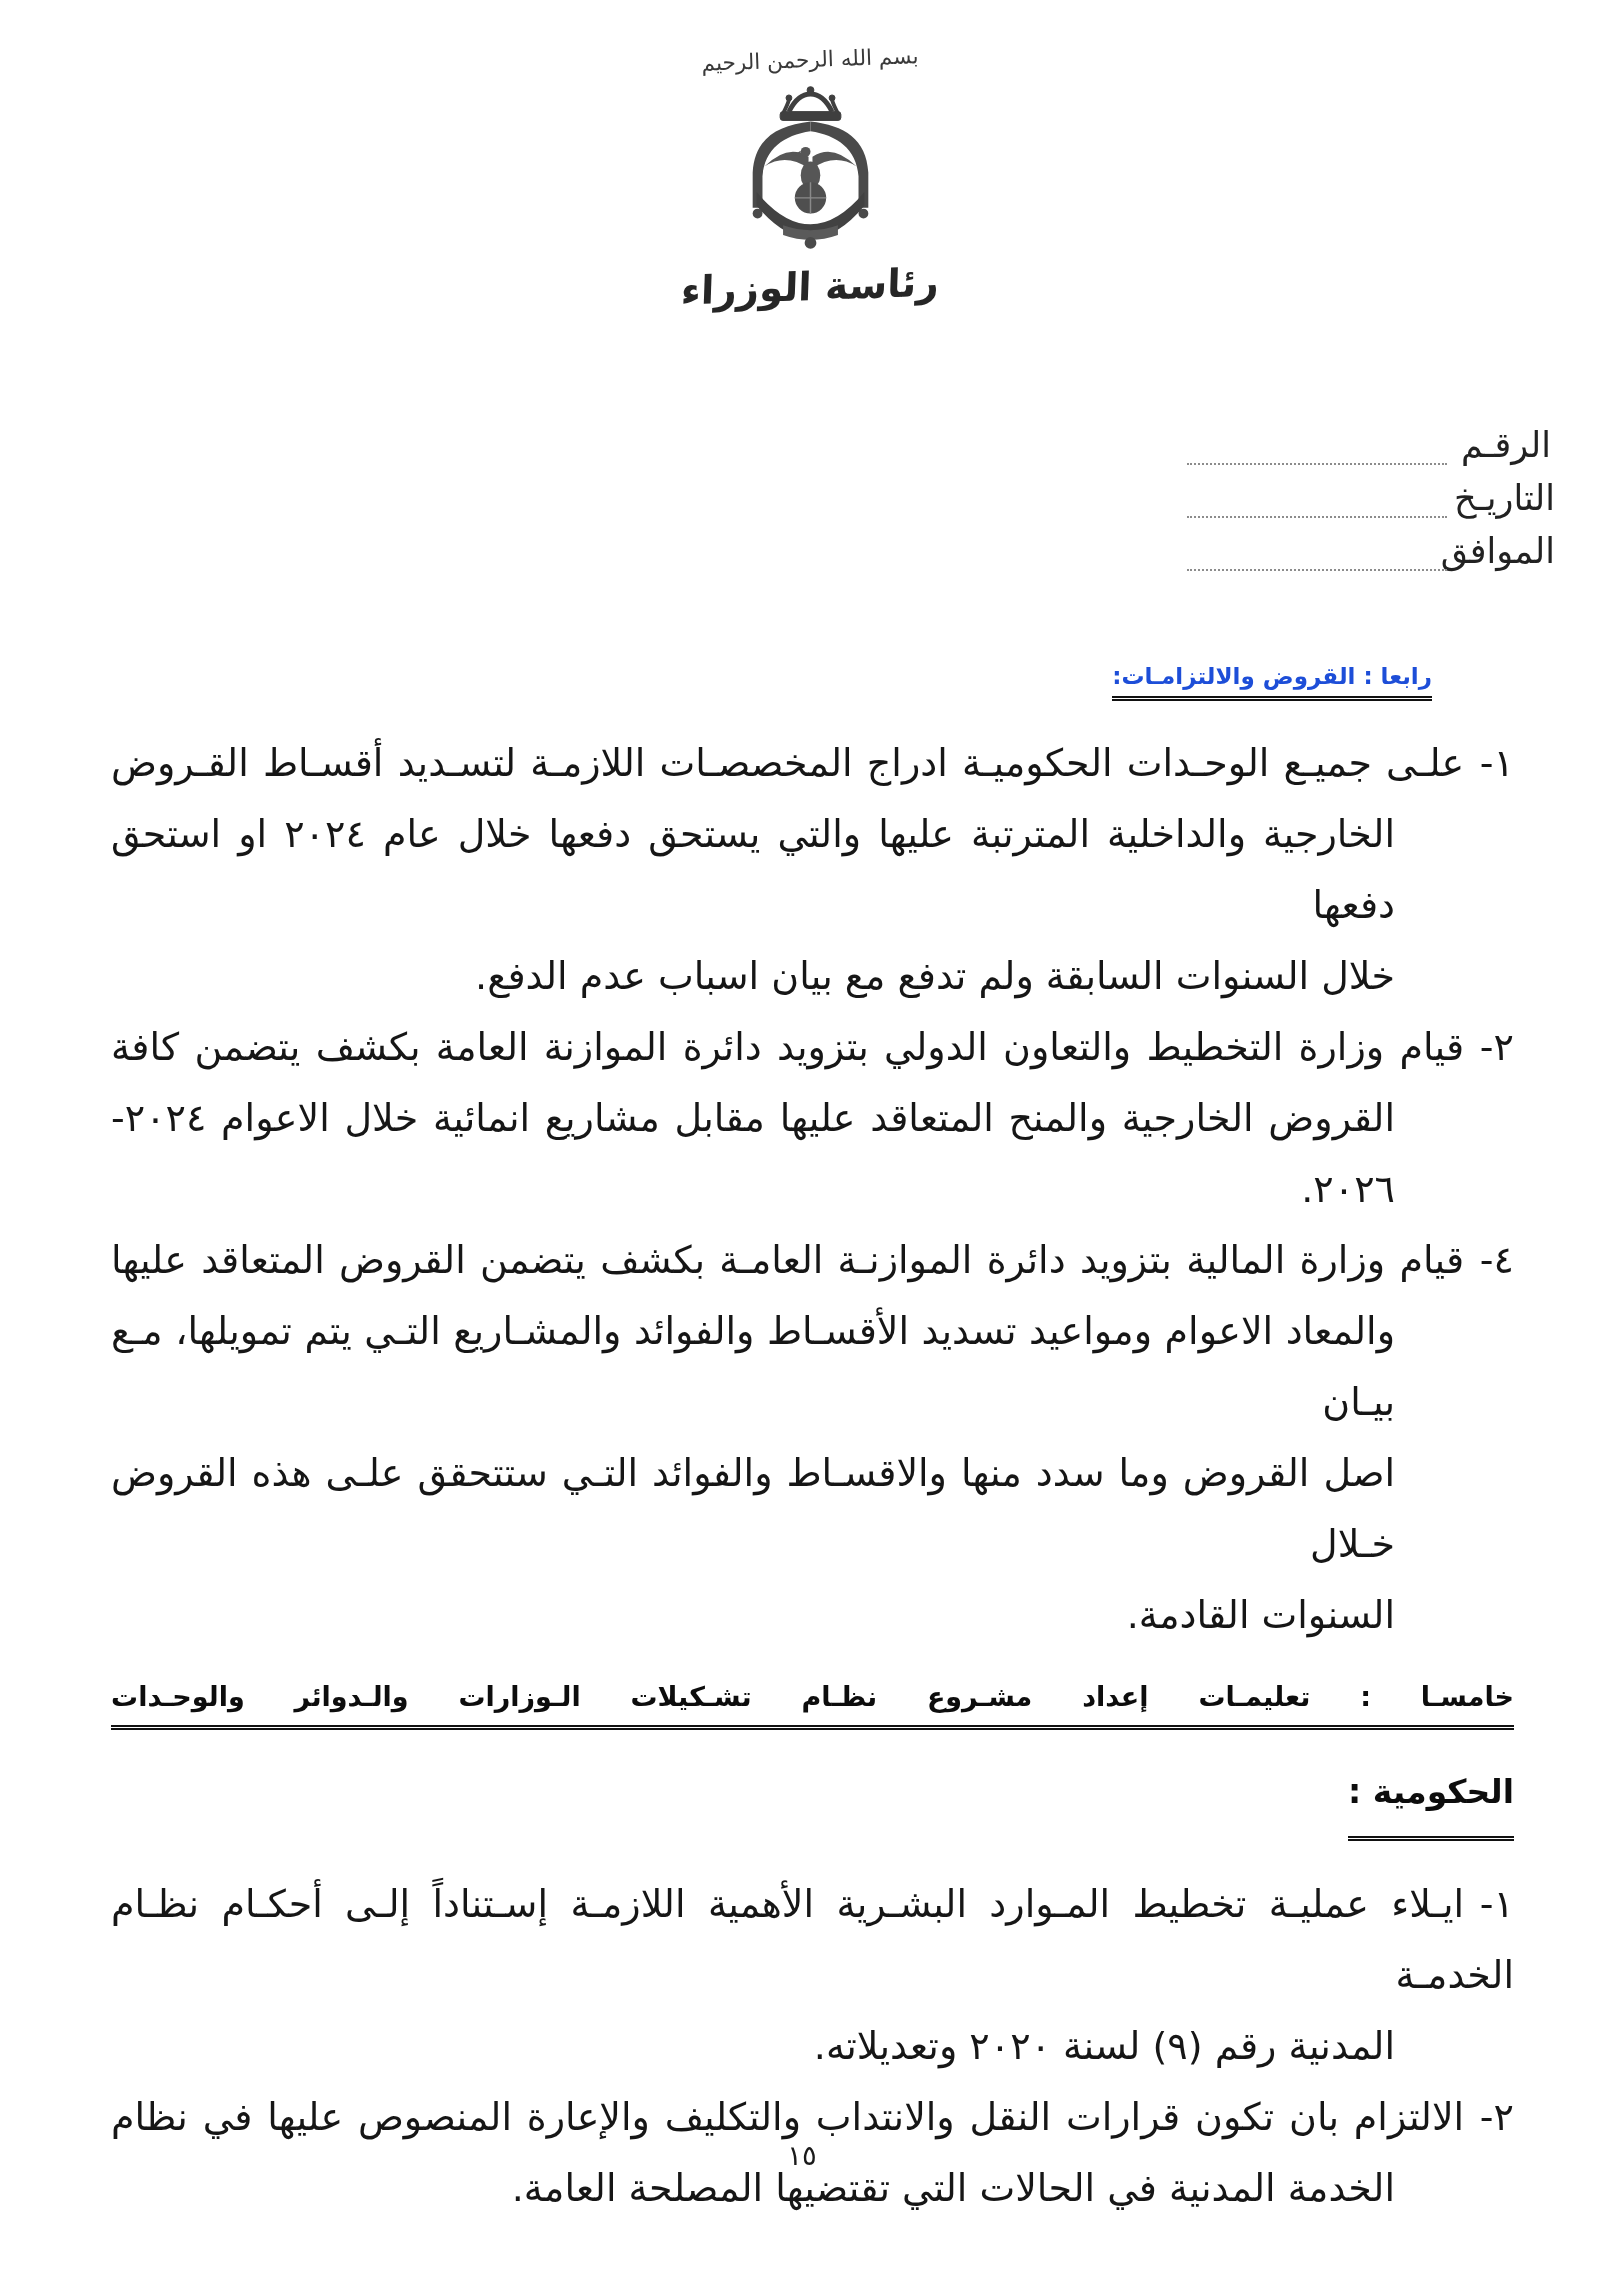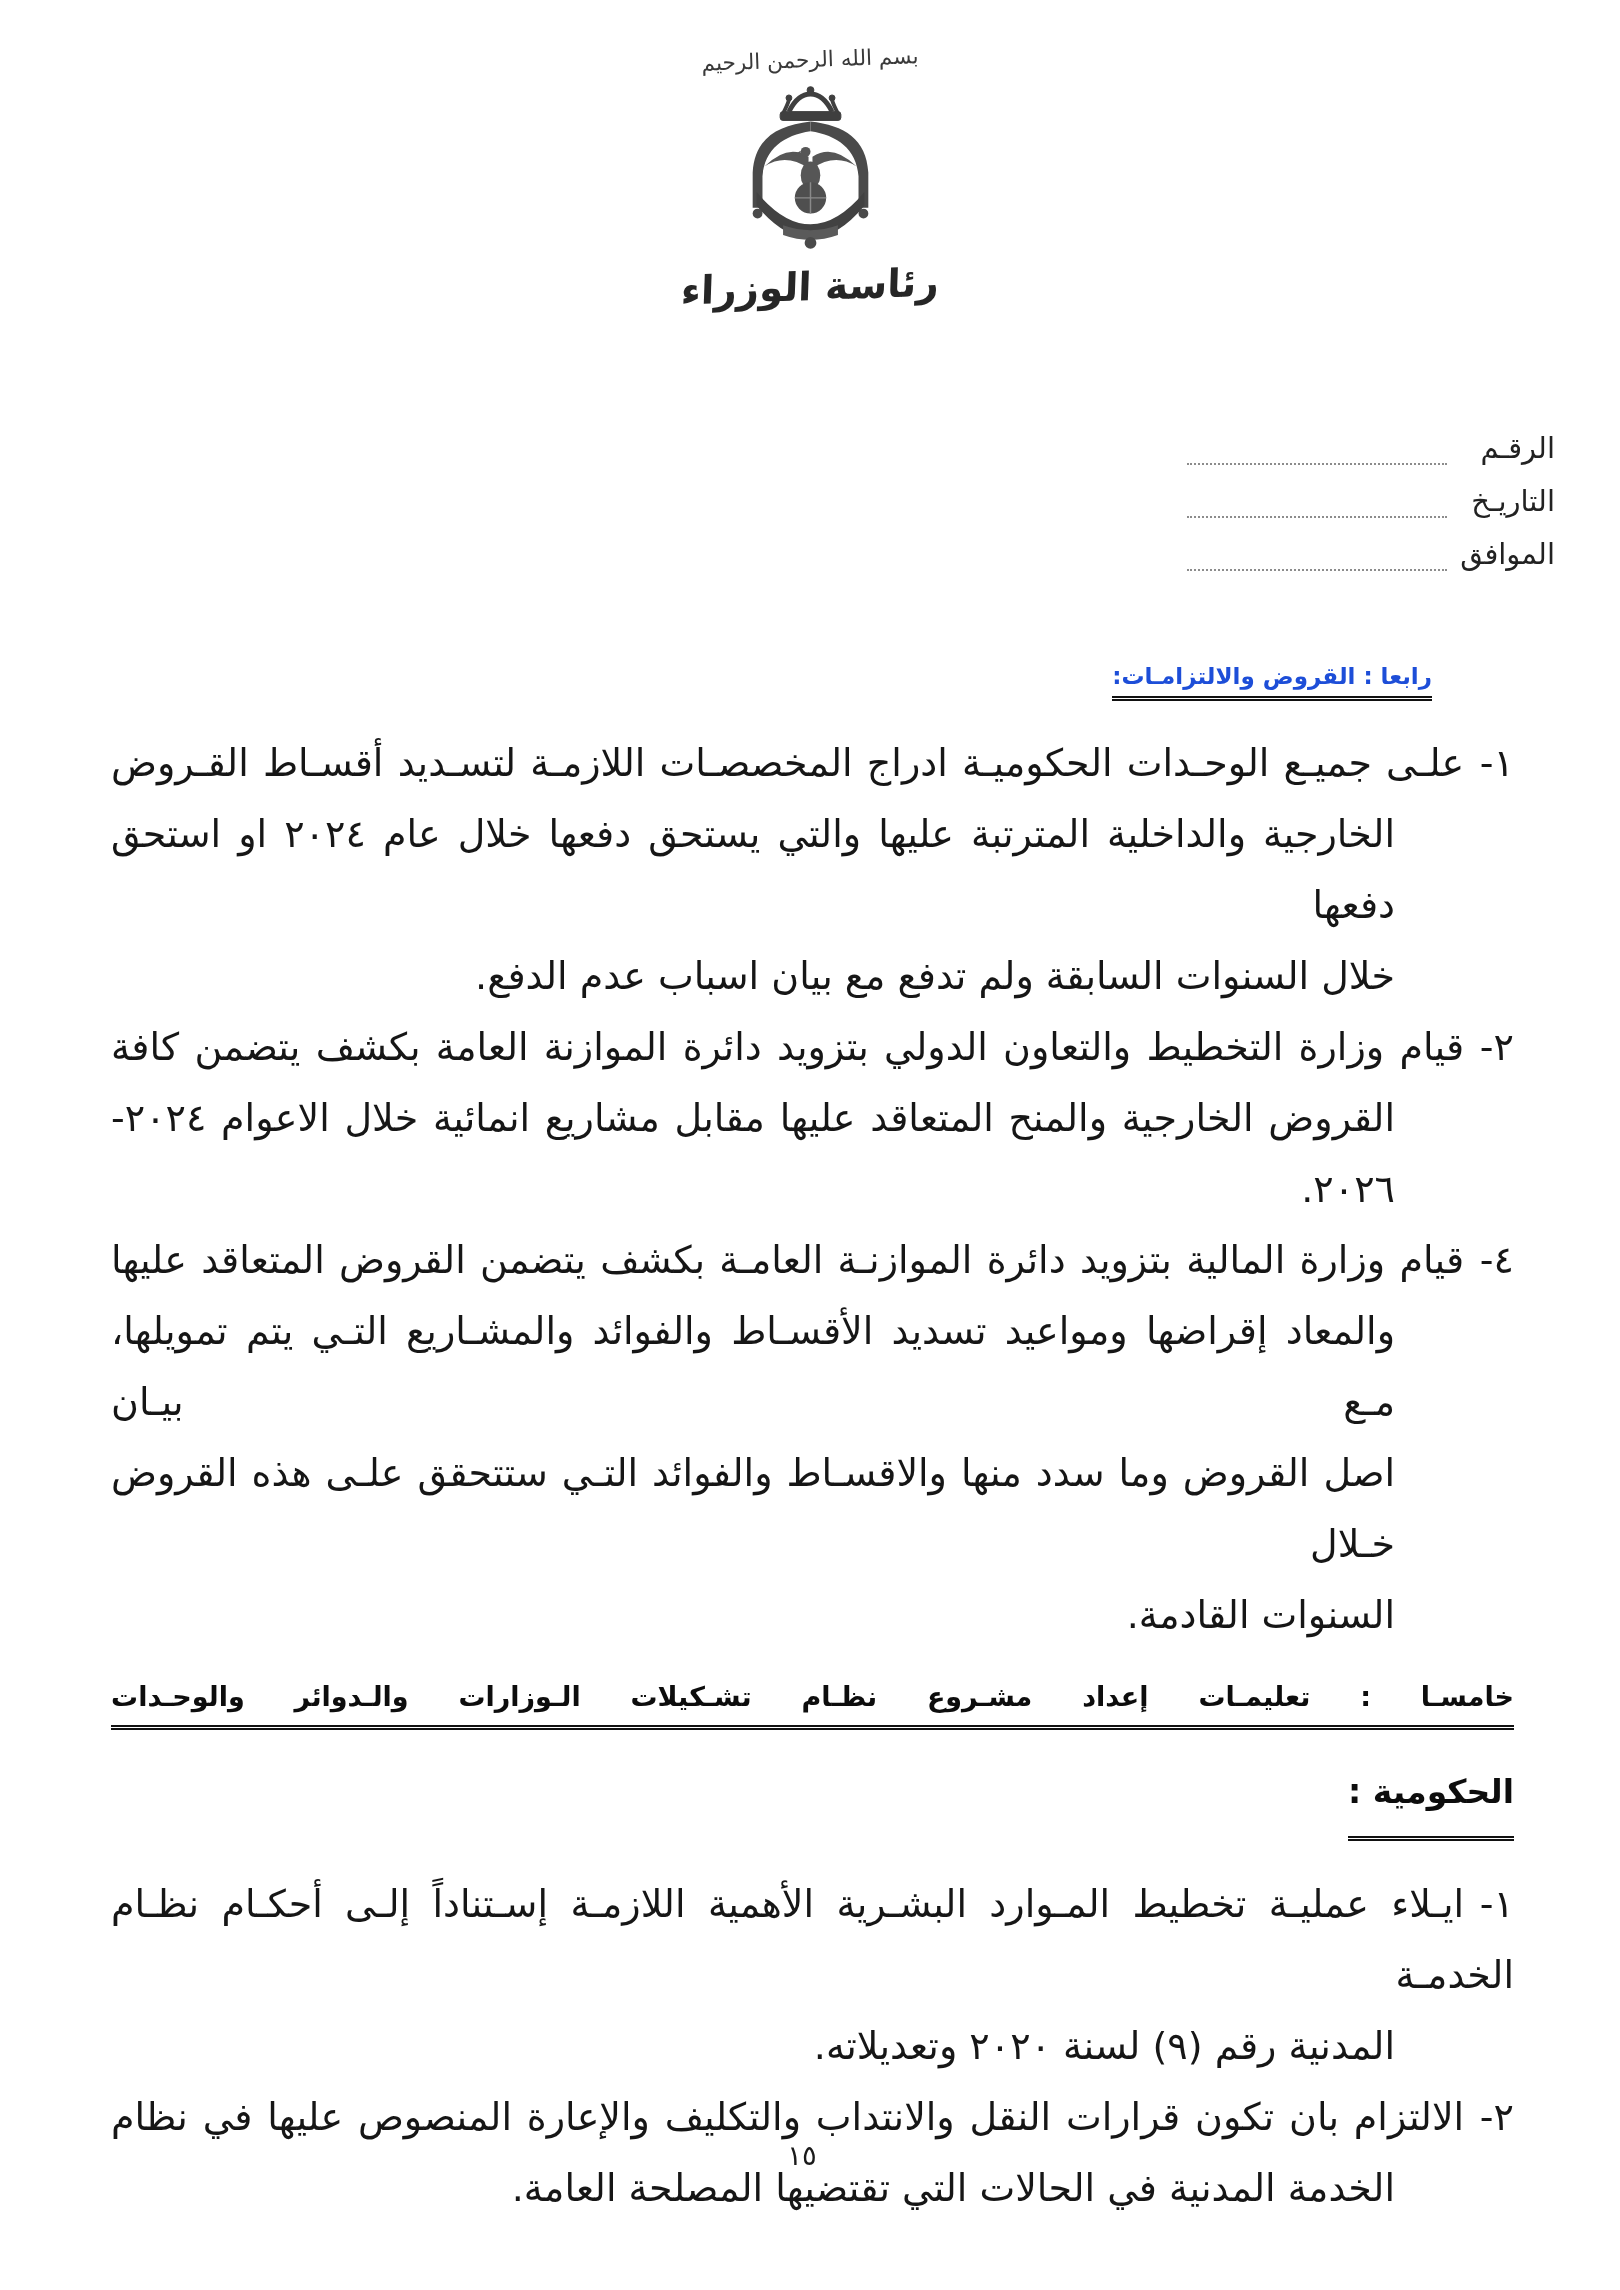--- a/index.html
+++ b/index.html
@@ -16,21 +16,21 @@
   }
   .crest{margin:5.9px auto 0 auto; width:147px; height:169px;}
   .crest svg{display:block;}
   .org-title{
     margin-top:13.7px; font-size:39px; font-weight:bold; color:#262626;
     letter-spacing:2px; transform:rotate(-2deg) skewX(-4deg);
   }
   
   .ref-fields{position:absolute; top:412px; right:65px;}
   .ref-row{display:flex; align-items:flex-end; height:53px;}
-  .ref-label{width:94px; text-align:right; font-size:29px; color:#222;margin-top:40px;}
+  .ref-label{width:94px; text-align:left; font-size:35px; color:#222;margin-top:40px;}
   .dotline{
     display:inline-block; width:260px; height:1.1em; margin-right:13.7px;
     border-bottom:2px dotted #8c8c8c;
   }
   
   .content{position:absolute; top:663px; right:106px; left:111px;}
   .heading-fourth{
     display:inline-block; font-size:23px; font-weight:bold; color:#1d4ed8;
     border-bottom:5.9px double #111; padding-bottom:6.9px;
     margin:0 82px 27.4px 0;
@@ -140,21 +140,21 @@
       </div>
       <div class="item-line cont">القروض الخارجية والمنح المتعاقد عليها مقابل مشاريع انمائية خلال الاعوام ٢٠٢٤-</div>
       <div class="item-line cont last">٢٠٢٦.</div>
     </div>
 
 
     <div class="item">
       <div class="item-line first">
         <span class="num">٤-</span><span>قيام وزارة المالية بتزويد دائرة الموازنـة العامـة بكشف يتضمن القروض المتعاقد عليها</span>
       </div>
-      <div class="item-line cont">والمعاد إقراضها ومواعيد تسديد الأقسـاط والفوائد والمشـاريع التـي يتم تمويلها، مـع بيـان</div>
+      <div class="item-line cont">والمعاد الاعوام ومواعيد تسديد الأقسـاط والفوائد والمشـاريع التـي يتم تمويلها، مـع بيـان</div>
       <div class="item-line cont">اصل القروض وما سدد منها والاقسـاط والفوائد التـي ستتحقق علـى هذه القروض خـلال</div>
       <div class="item-line cont last">السنوات القادمة.</div>
     </div>
 
     <h2 class="heading-fifth-l1">خامسـا : تعليمـات إعداد مشـروع نظـام تشـكيلات الـوزارات والـدوائر والوحـدات</h2>
     <div><span class="heading-fifth-l2">الحكومية :</span></div>
 
     <div class="item">
       <div class="item-line first">
         <span class="num">١-</span><span>ايـلاء عمليـة تخطيط المـوارد البشـرية الأهمية اللازمـة إسـتناداً إلـى أحكـام نظـام الخدمـة</span>

